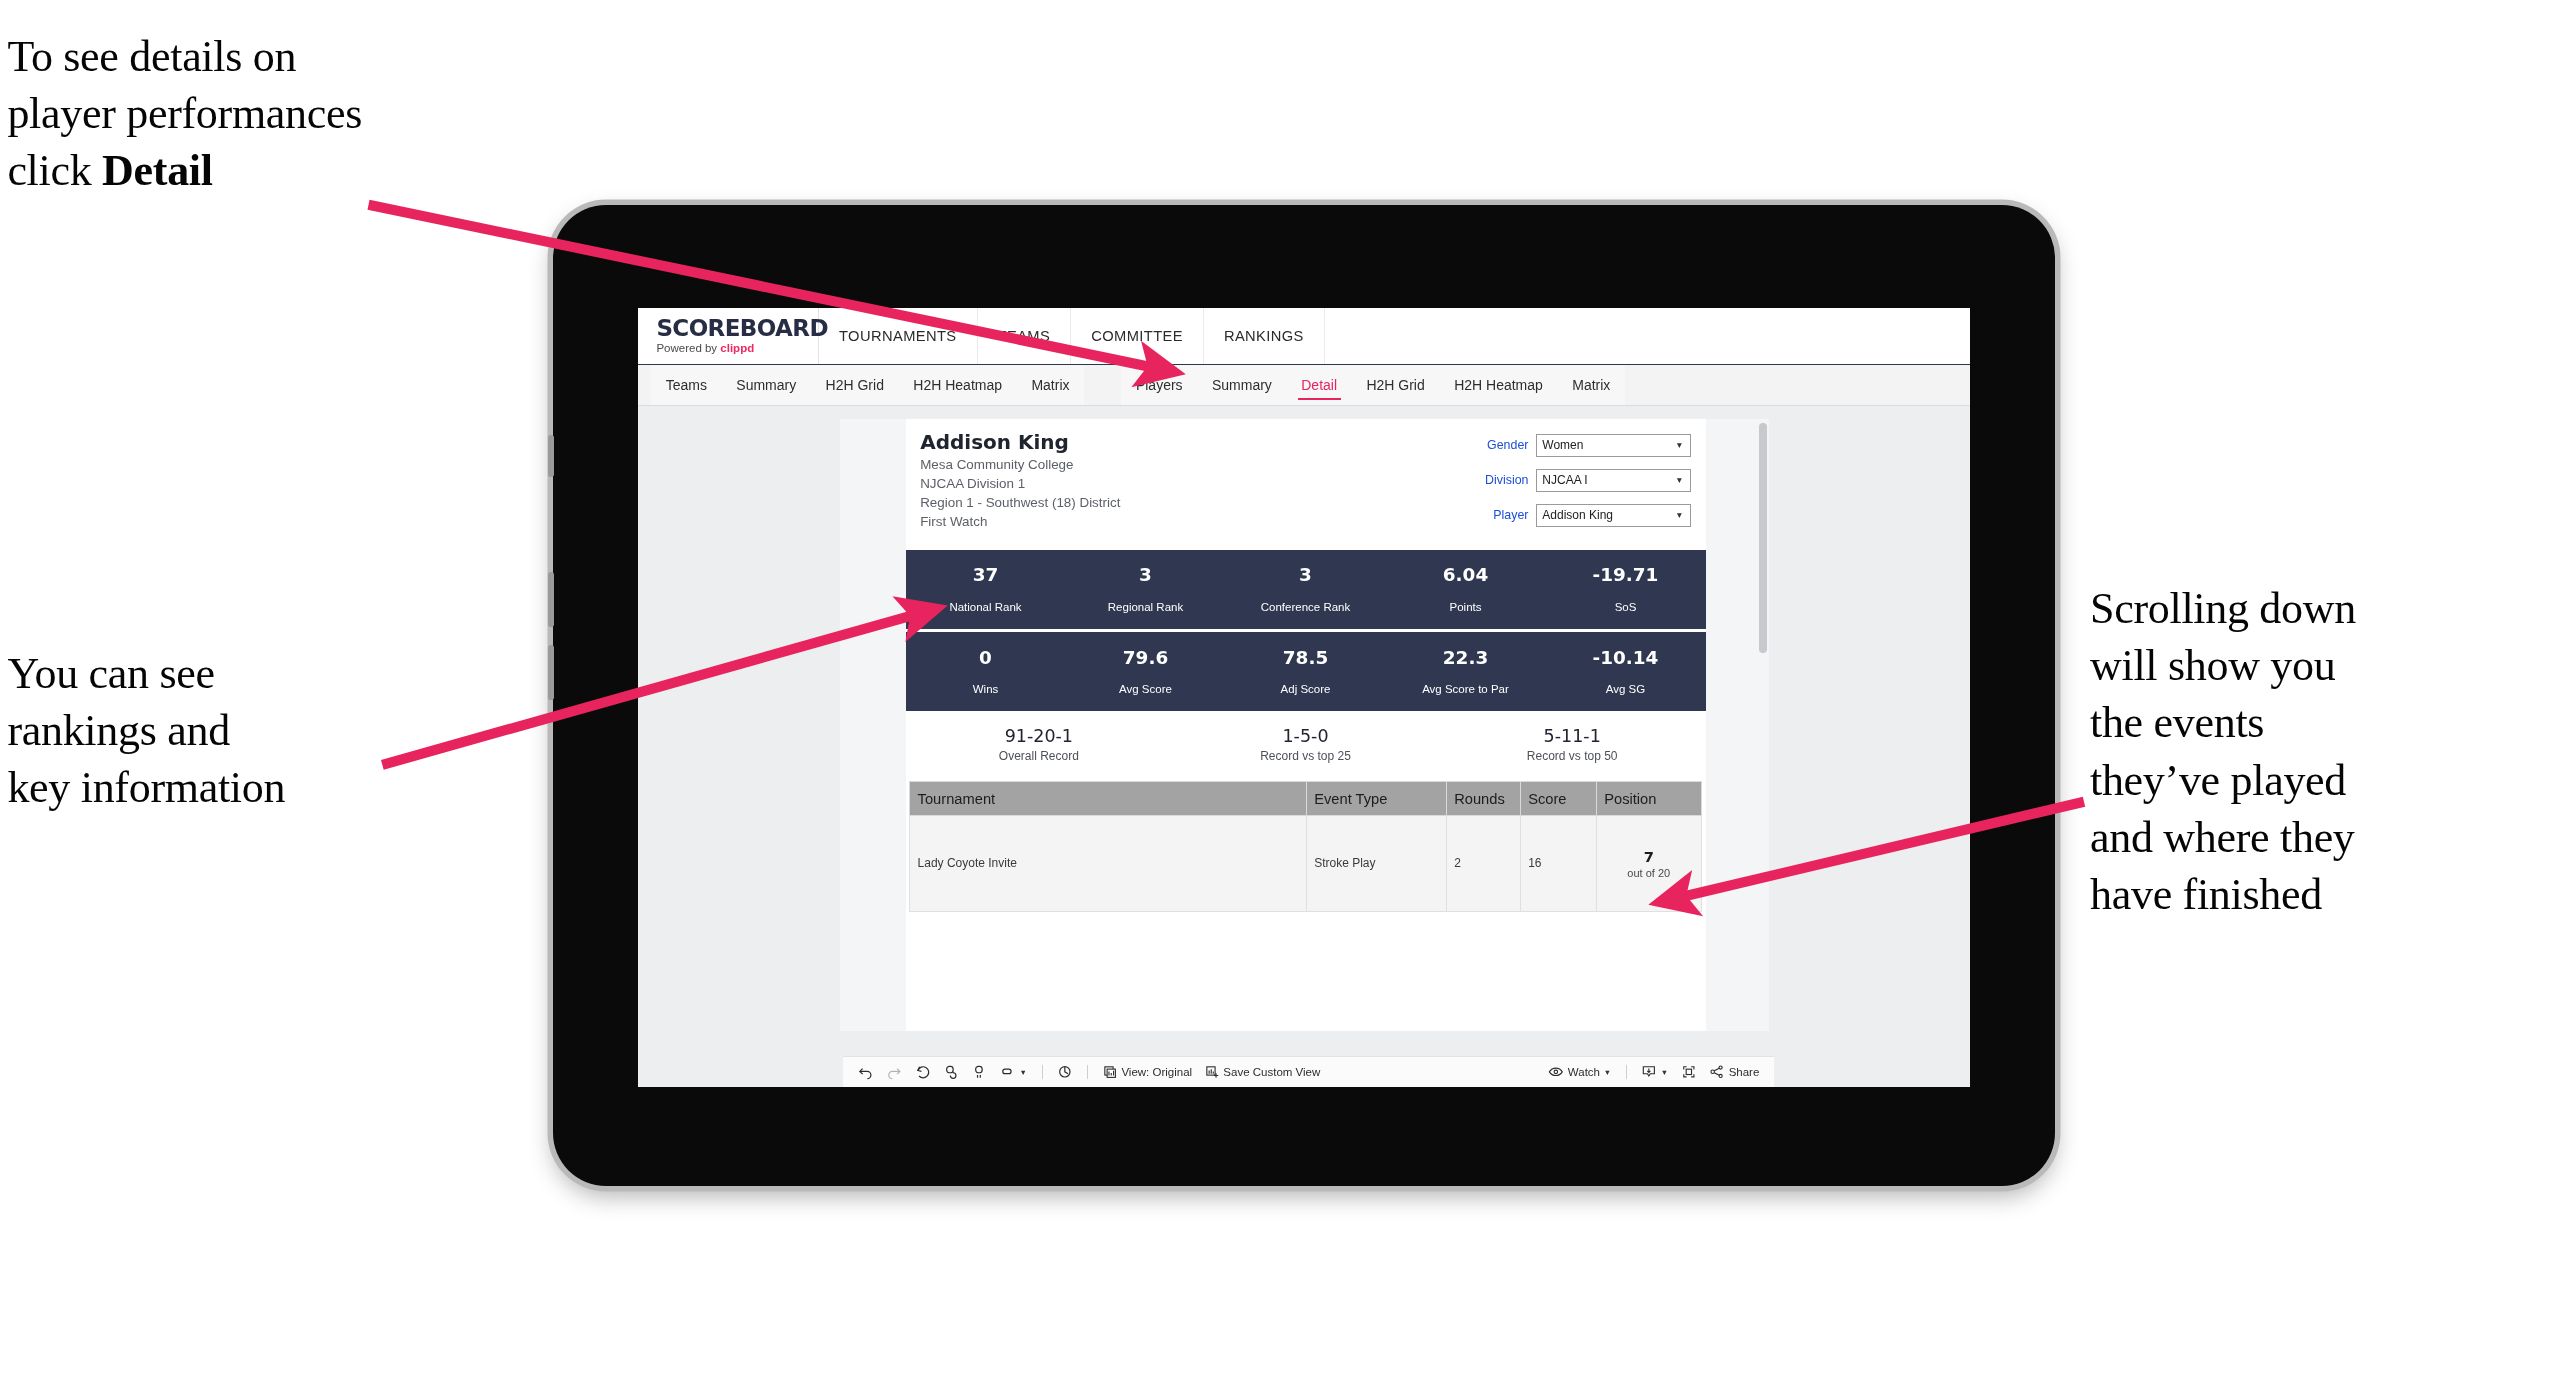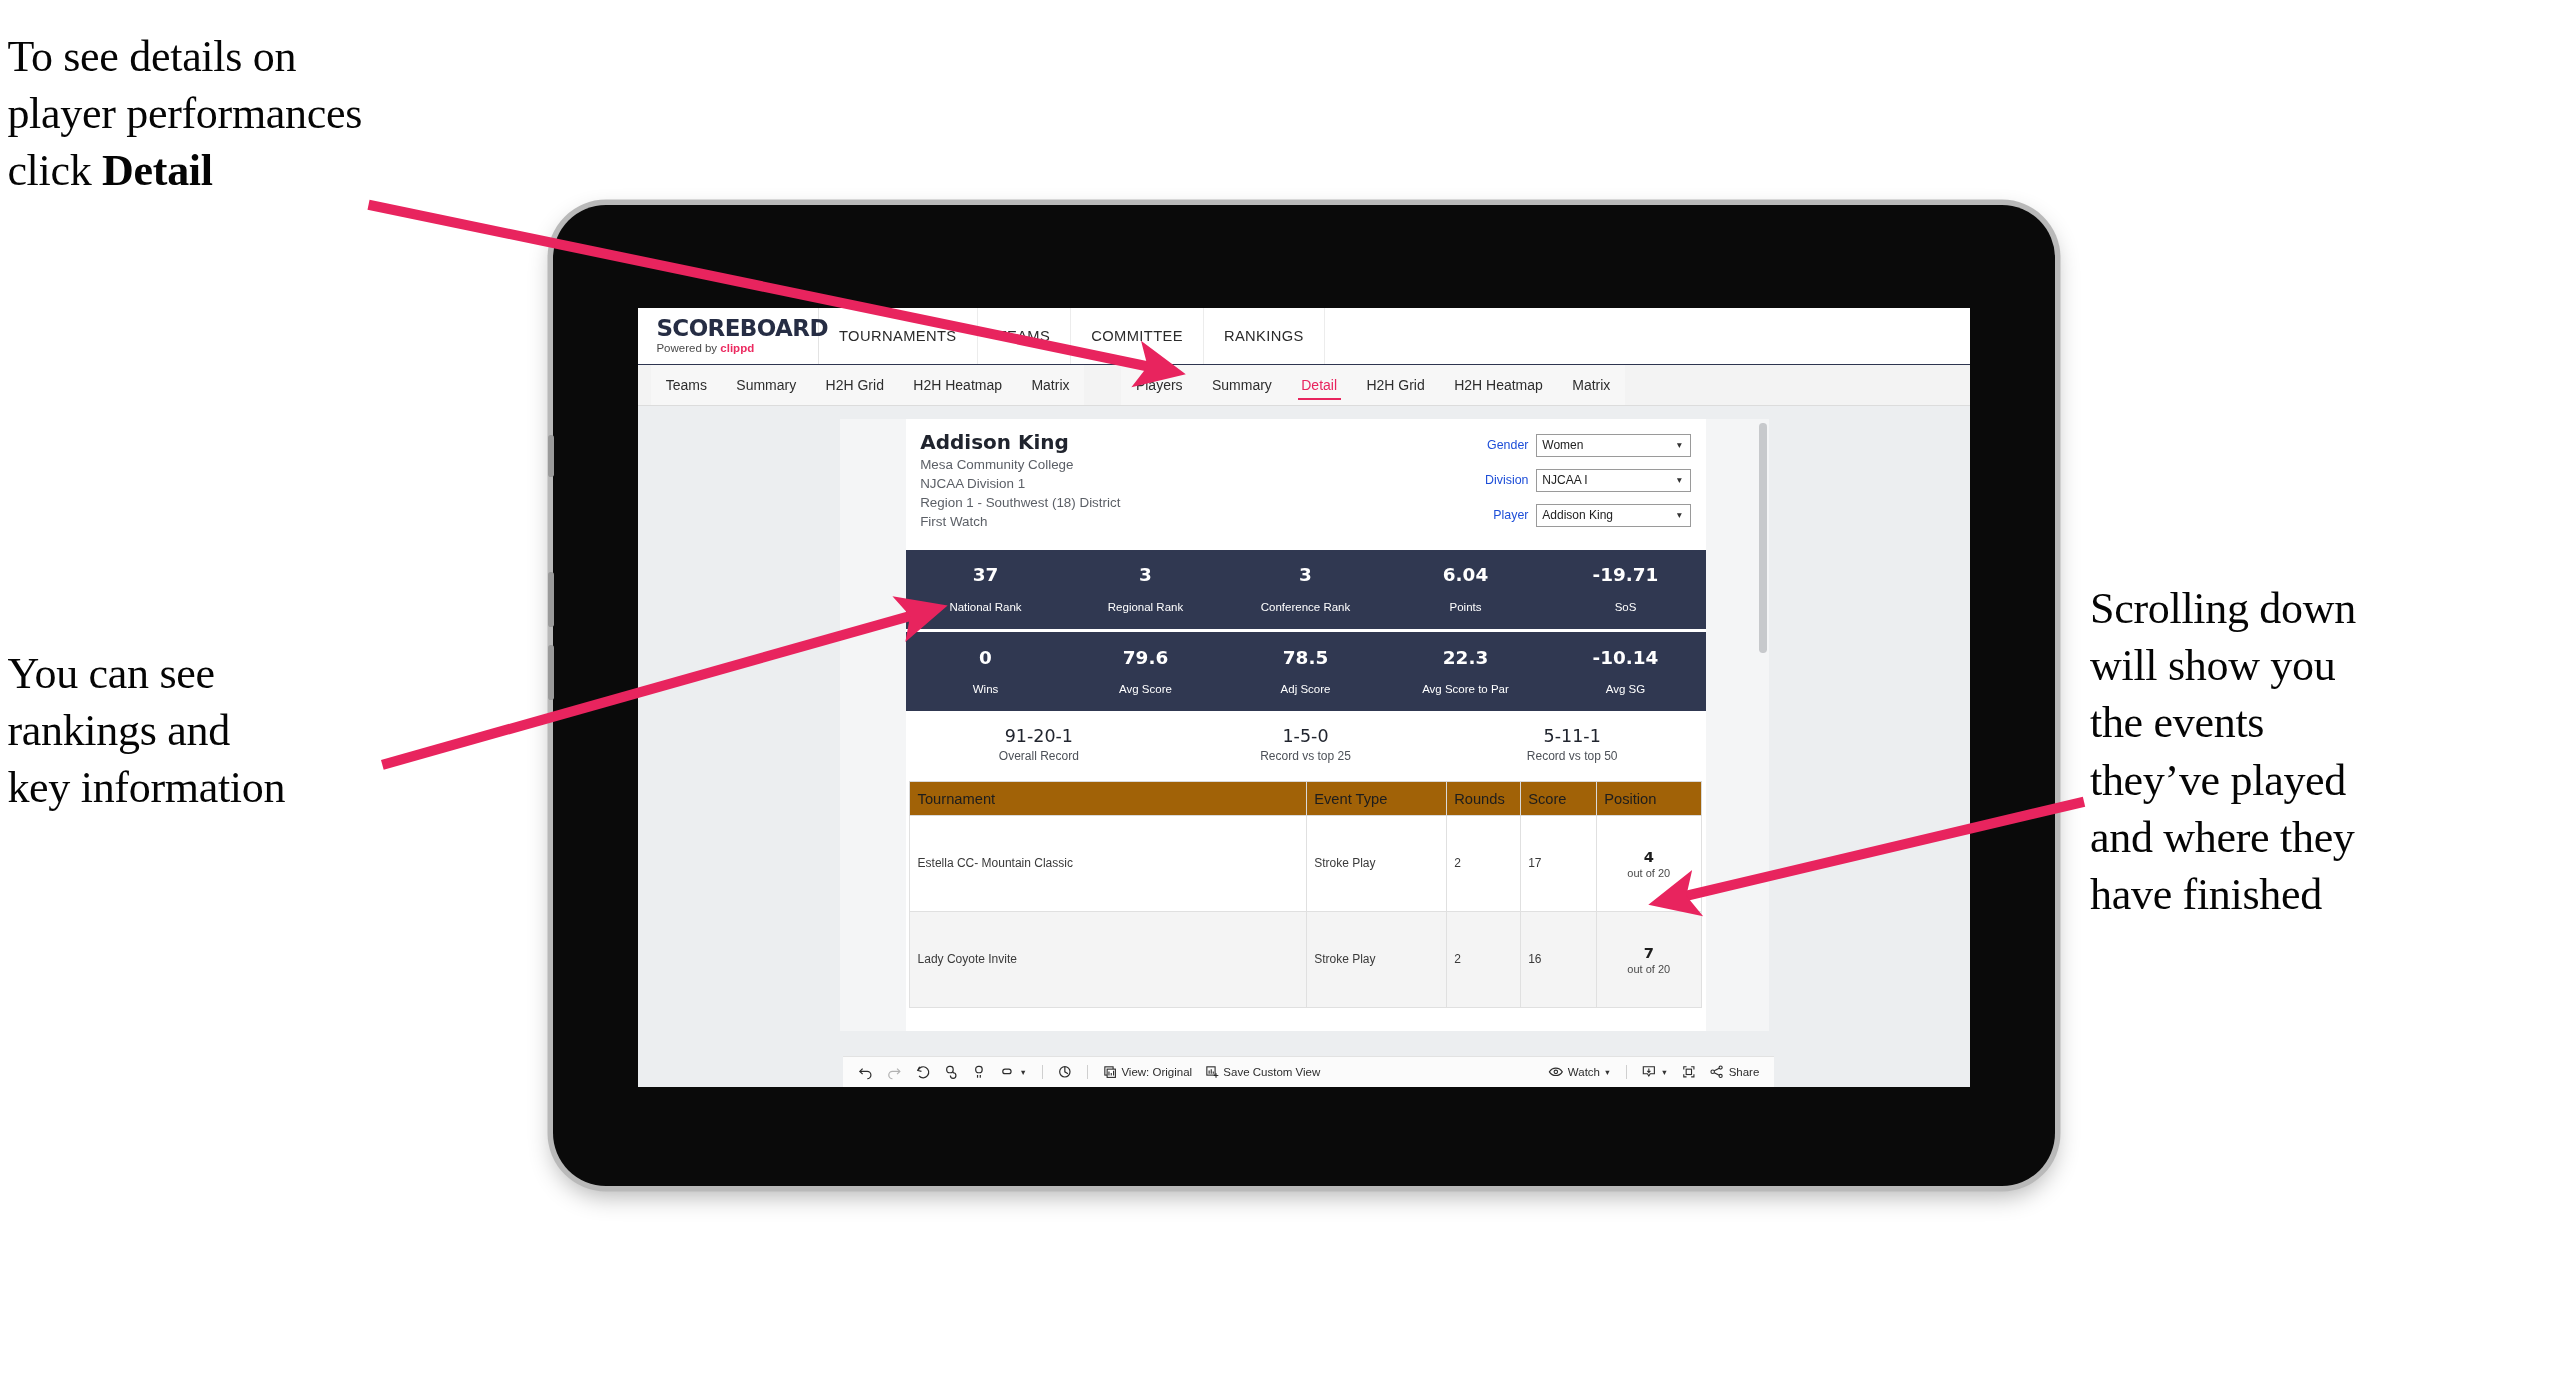--- a/index.html
+++ b/index.html
@@ -127,21 +127,21 @@
   .band .l { font-size:11.5px; font-weight:400; margin-top:14px; }
 
   .records { display:flex; padding:14.7px 0 13px 0; background:#fff; }
   .records .cell { flex:1; text-align:center; }
   .records .v { font-family:"DejaVu Sans",sans-serif; font-weight:400; font-size:17.5px; color:#20242e; }
   .records .l { font-size:12px; color:#4d5158; margin-top:2.8px; }
 
   table.events { width:calc(100% - 7.4px); margin:5.5px 3.7px 0 3.7px; border-collapse:collapse; background:#fff; }
   table.events th {
     text-align:left; font-weight:400; font-size:14.7px; color:#1d1d1d;
-    padding:8.3px 7.4px; border:0.9px solid #d9d9d9; background:#a16207;
+    padding:8.3px 7.4px; border:0.9px solid #d9d9d9; background:#a3a3a3;
   }
   table.events td {
     font-size:12px; color:#3a3a3a; padding:7.4px; border:0.9px solid #e0e0e0;
     height:96px; vertical-align:middle;
   }
   table.events tr.alt td { background:#f4f4f4; }
   td.pos { text-align:center; }
   td.pos .pv { font-family:"DejaVu Sans",sans-serif; font-weight:700; font-size:14.7px; color:#1d1d1d; }
   td.pos .po { font-size:11px; color:#4a4a4a; margin-top:1.8px; }
   .col-et { width:140px; } .col-r { width:74px; } .col-s { width:76px; } .col-p { width:105px; }
@@ -326,30 +326,20 @@
               <thead>
                   <tr>
                 <th>Tournament</th>
                 <th class="col-et">Event Type</th>
                 <th class="col-r">Rounds</th>
                 <th class="col-s">Score</th>
                 <th class="col-p">Position</th>
               </tr>
                 </thead>
               <tbody>
-                <tr>
-                  <td>Estella CC- Mountain Classic</td>
-                  <td>Stroke Play</td>
-                  <td>2</td>
-                  <td>17</td>
-                  <td class="pos">
-                    <div class="pv">4</div>
-                    <div class="po">out of 20</div>
-                  </td>
-                </tr>
                 <tr class="alt">
                   <td>Lady Coyote Invite</td>
                   <td>Stroke Play</td>
                   <td>2</td>
                   <td>16</td>
                   <td class="pos">
                     <div class="pv">7</div>
                     <div class="po">out of 20</div>
                   </td>
                 </tr>

